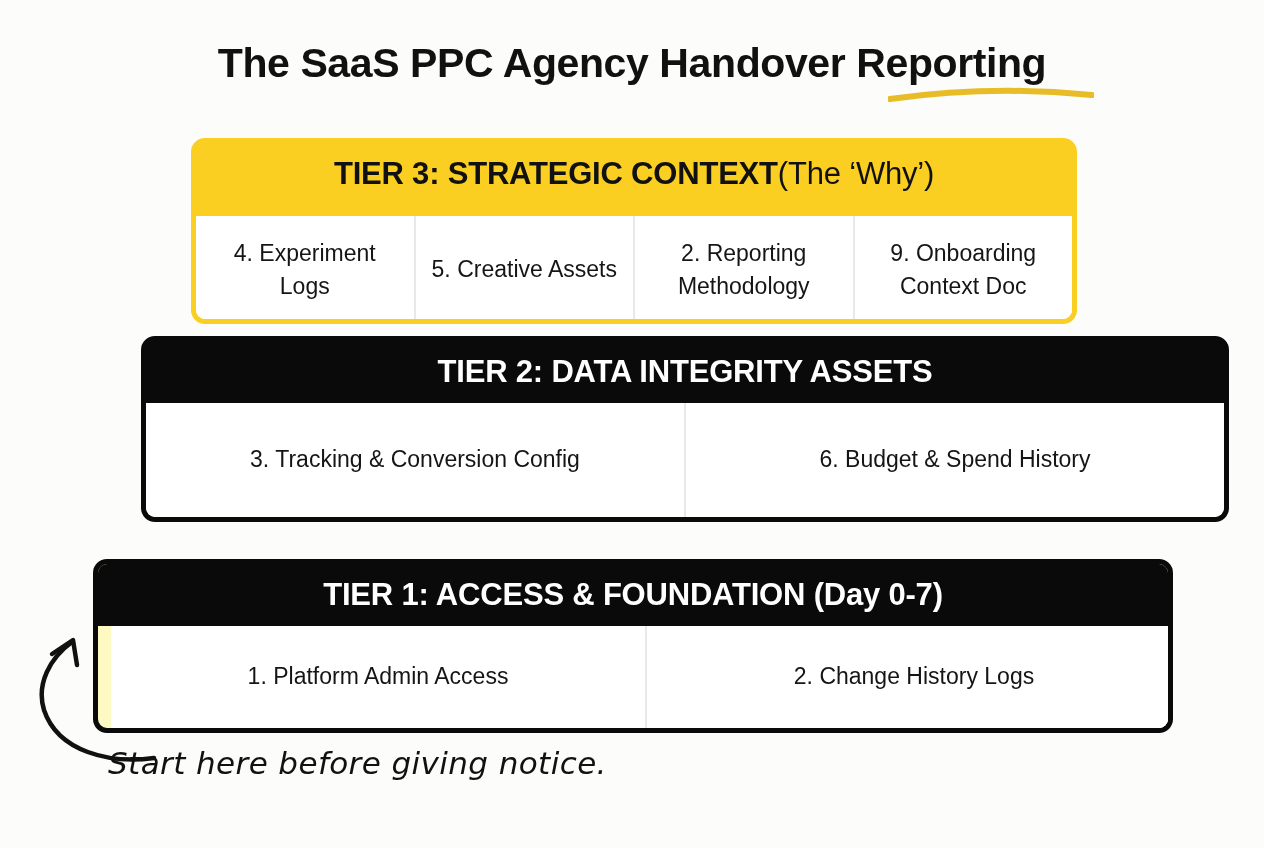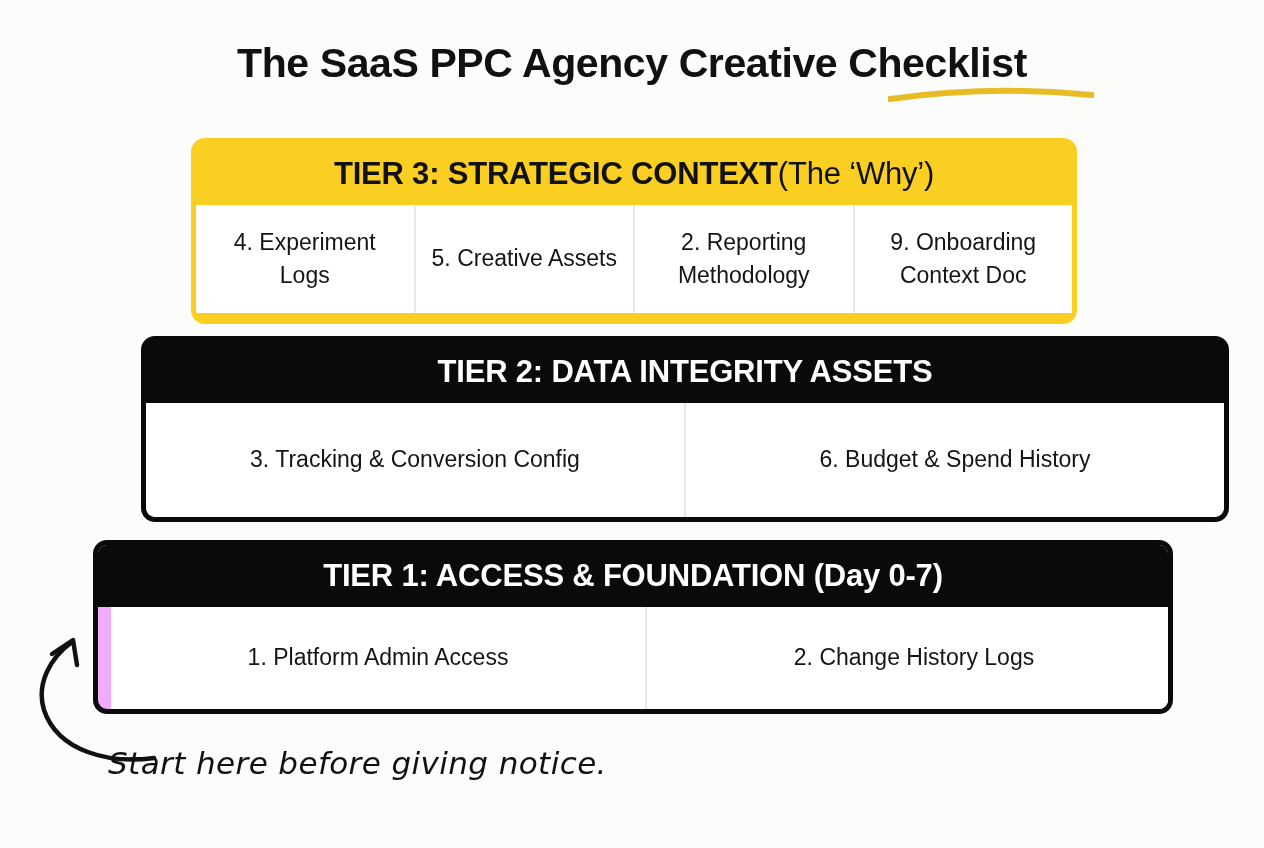--- a/index.html
+++ b/index.html
@@ -96,20 +96,21 @@
     border-radius: 14px;
   }
   #tier3 .tier-header {
     height: 62px;
     color: #111111;
     background: #facf21;
   }
   #tier3 .tier-body {
     height: 108px;
     border-radius: 0 0 9px 9px;
+    margin-top: 11px;
   }
 
   
   #tier2 {
     left: 141px;
     top: 336px;
     width: 1088px;
     height: 186px;
     background: #0a0a0a;
     border: 5px solid #0a0a0a;
@@ -121,24 +122,24 @@
     background: #0a0a0a;
   }
   #tier2 .tier-body {
     height: 114px;
     border-radius: 0 0 9px 9px;
   }
 
   
   #tier1 {
     left: 93px;
-    top: 540px;
+    top: 559px;
     width: 1080px;
     height: 174px;
-    background: #f0abfc;
+    background: #fef9c3;
     border: 5px solid #0a0a0a;
     border-radius: 14px;
   }
   #tier1 .tier-header {
     height: 62px;
     color: #ffffff;
     background: #0a0a0a;
   }
   #tier1 .tier-body {
     height: 102px;
@@ -167,21 +168,21 @@
     letter-spacing: 0.4px;
     white-space: nowrap;
   }
 </style>
 </head>
 <body>
 
 <div class="page">
 
   <div class="title-wrap">
-    <div class="title">The SaaS PPC Agency Creative Checklist</div>
+    <div class="title">The SaaS PPC Agency Handover Reporting</div>
   </div>
   <svg class="title-underline" viewBox="0 0 206 20" preserveAspectRatio="none" aria-hidden="true">
     <path d="M2,13 Q103,-1 204,9" fill="none" stroke="#e8bc27" stroke-width="6" stroke-linecap="round"></path>
   </svg>
 
   <div class="tier" id="tier3">
     <div class="tier-header">
       <span class="hd-strong">TIER 3: STRATEGIC CONTEXT</span>
       <span class="hd-light">(The ‘Why’)</span>
     </div>

